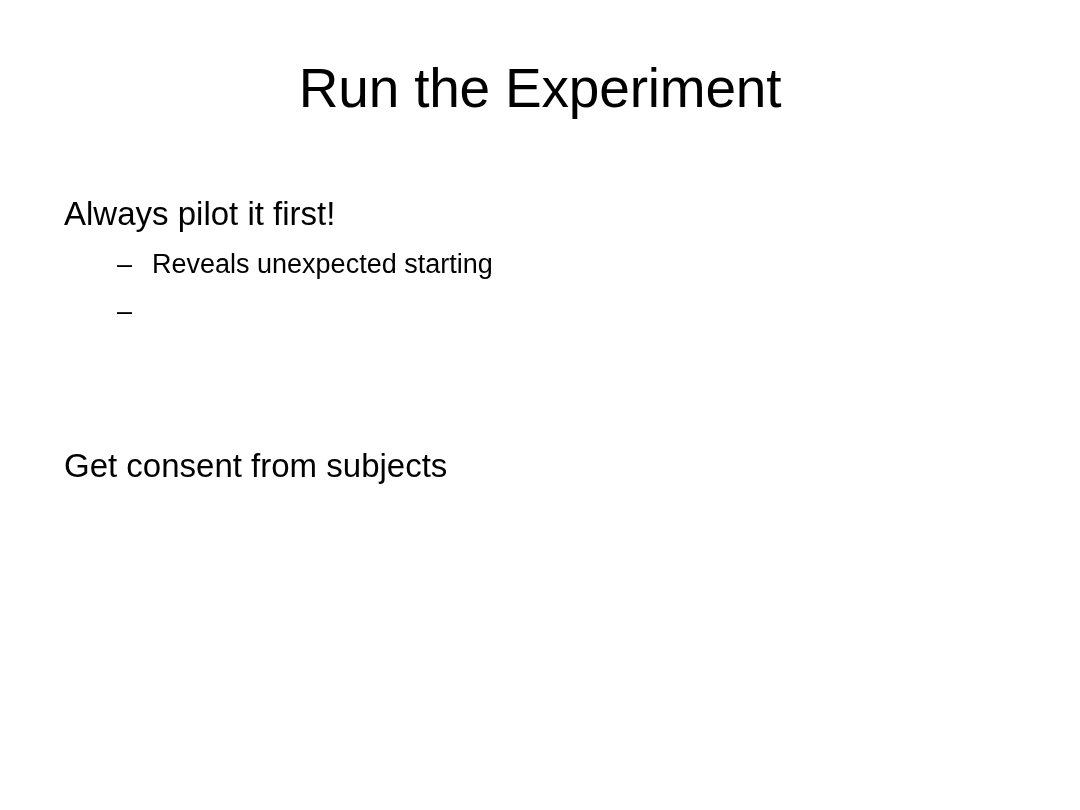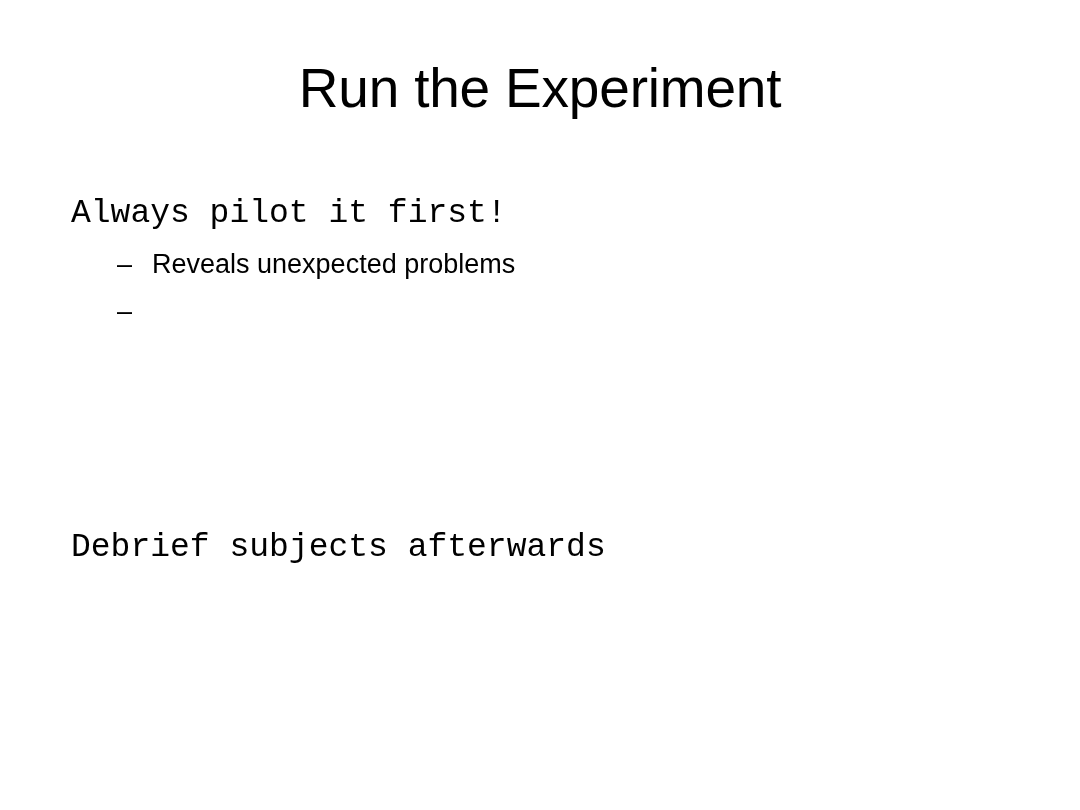--- a/index.html
+++ b/index.html
@@ -48,23 +48,22 @@
 
   .bullet {
     position: relative;
     color: #000000;
   }
 
   
   .bullet.level-1 {
     font-size: 33px;
     line-height: 41px;
-    margin-left: 7px;
+    margin-left: 0;
     white-space: nowrap;
-    font-family: Liberation Mono, monospace;
   }
 
   
   .bullet.level-2 {
     font-size: 27px;
     line-height: 34px;
     margin-left: 53px;
     padding-left: 35px;
     white-space: nowrap;
   }
@@ -98,37 +97,37 @@
   <div class="body-block">
 
     <div class="bullet level-1">
       <span class="text">Always pilot it first!</span>
     </div>
 
     <div class="spacer-blank-l2"></div>
 
     <div class="bullet level-2">
       <span class="marker">–</span>
-      <span class="text">Reveals unexpected problems</span>
+      <span class="text">Reveals unexpected starting</span>
     </div>
 
     <div class="spacer-blank-l2"></div>
 
     <div class="bullet level-2">
       <span class="marker">–</span>
     </div>
 
     <div class="gap-after-group"></div>
 
 
     <div class="spacer-blank-l1"></div>
     <div class="spacer-blank-l1"></div>
 
+    <div class="bullet level-1">
+      <span class="text">Get consent from subjects</span>
+    </div>
 
     <div class="spacer-blank-l1"></div>
     <div class="spacer-blank-l1"></div>
 
-    <div class="bullet level-1">
-      <span class="text">Debrief subjects afterwards</span>
-    </div>
 
   </div>
 </div>
 
 </body></html>

